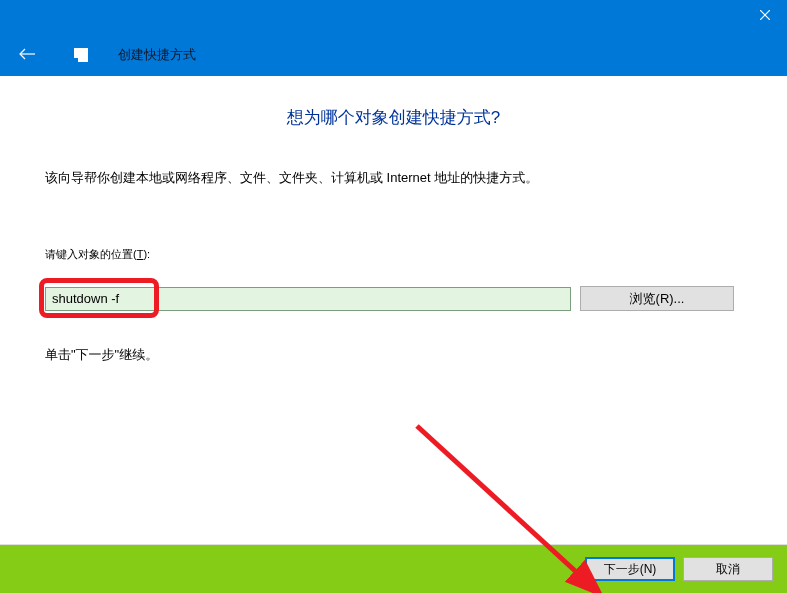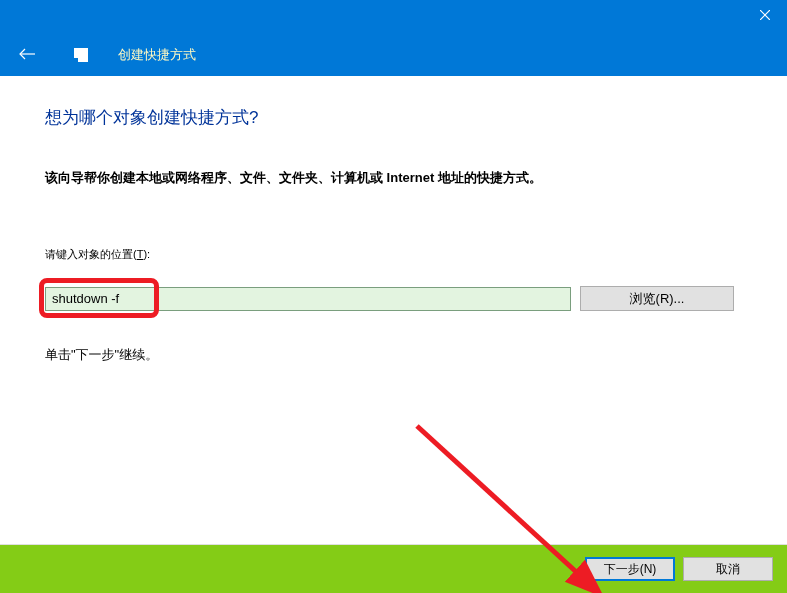--- a/index.html
+++ b/index.html
@@ -8,21 +8,21 @@
       width: 787px;
       height: 593px;
       background: #fff;
       display: flex;
       flex-direction: column;
       overflow: hidden;
     }
     .titlebar {
       background: #0078d7;
       height: 76px;
-      color: #fef9c3;
+      color: #0f172a;
       position: relative;
       display: flex;
       align-items: flex-end;
       padding-left: 18px;
       padding-bottom: 12px;
       gap: 20px;
     }
     .close-btn {
       position: absolute;
       top: 0;
@@ -67,26 +67,26 @@
     .content {
       flex: 1;
       padding: 30px 45px 20px 45px;
       position: relative;
     }
     .heading {
       color: #003399;
       font-size: 17px;
       font-weight: normal;
       margin-bottom: 40px;
+      text-align: center;
     }
     .description {
       font-size: 13px;
       color: #000;
       margin-bottom: 60px;
-      font-weight: bold;
     }
     .field-label {
       font-size: 11px;
       color: #000;
       margin-bottom: 24px;
     }
     .field-label .underline { text-decoration: underline; }
     .input-row {
       display: flex;
       gap: 9px;

